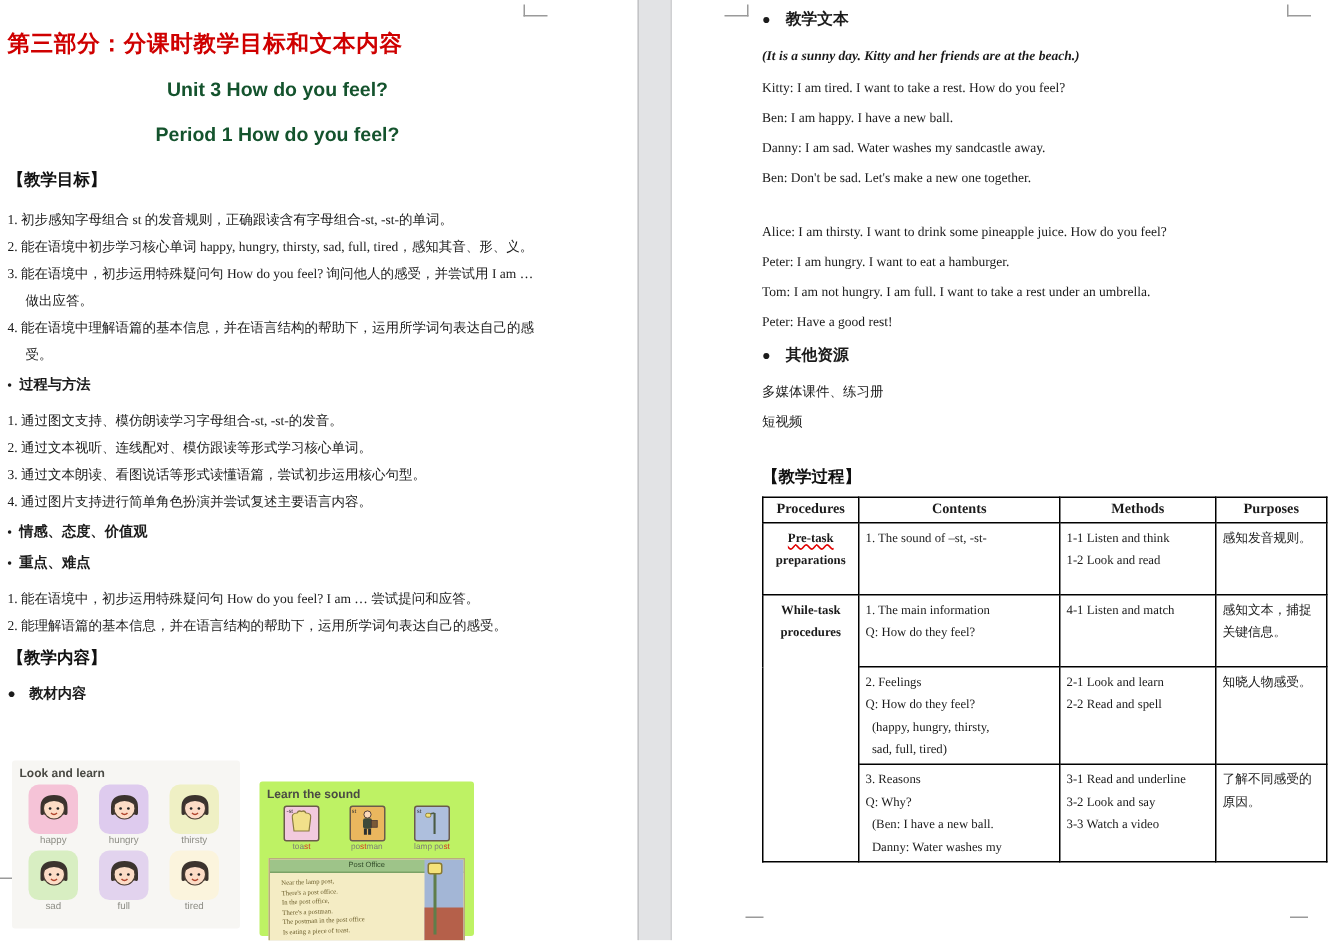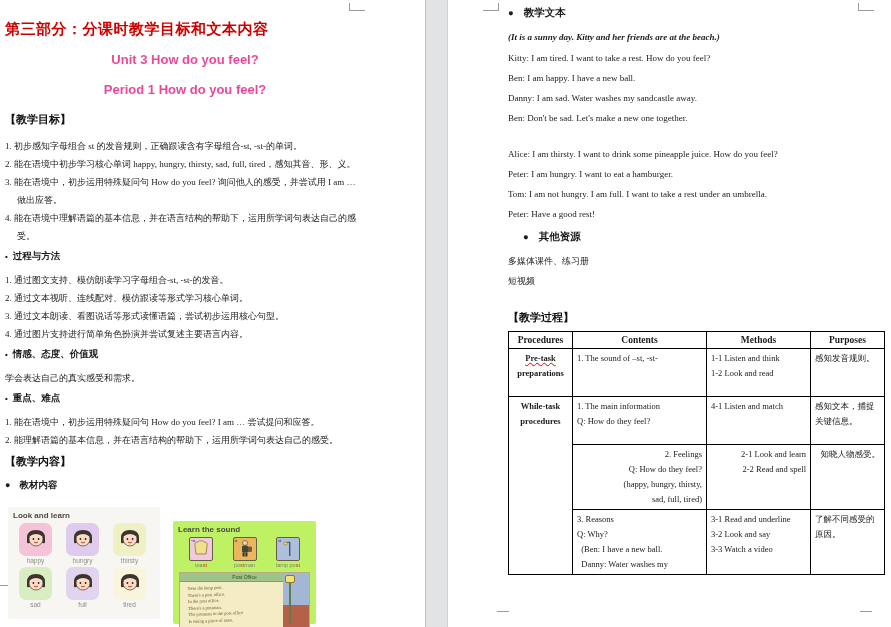--- a/index.html
+++ b/index.html
@@ -5,21 +5,21 @@
   html,body{margin:0;padding:0;background:#fff;}
   .canvas{position:relative;width:891px;height:627px;background:#ffffff;overflow:hidden;
           font-family:"Liberation Serif","DejaVu Serif",serif;color:#1b1b1b;}
   .page-gap{position:absolute;left:425px;top:0;width:21px;height:627px;background:#e2e3e5;
             border-left:1px solid #c3c4c6;border-right:1px solid #cfd0d2;}
   
   .page-left{position:absolute;left:5px;top:20px;width:352px;}
   .doc-title{font-family:"Liberation Sans","DejaVu Sans",sans-serif;font-weight:bold;
              font-size:15px;color:#cf0000;margin:0 0 13px 0;letter-spacing:.5px;}
   .center-head{font-family:"Liberation Sans","DejaVu Sans",sans-serif;font-weight:bold;
-               font-size:13px;color:#ec4899;text-align:center;width:360px;margin:0 0 15px 0;}
+               font-size:13px;color:#14532d;text-align:center;width:360px;margin:0 0 15px 0;}
   .blk-head{font-family:"Liberation Sans","DejaVu Sans",sans-serif;font-weight:bold;
             font-size:11px;color:#111;margin:4px 0 10px 0;}
   .group-label{font-family:"Liberation Sans","DejaVu Sans",sans-serif;font-weight:bold;
                font-size:9.5px;margin:5px 0 8px 0;}
   .group-label .b{margin-right:5px;font-size:8px;}
   .items p{font-size:9px;line-height:18px;margin:0;padding-left:12px;text-indent:-12px;}
   .group{margin-bottom:5px;}
   .content-head{}
   .material-label{font-family:"Liberation Sans","DejaVu Sans",sans-serif;font-weight:bold;
                   font-size:9.5px;margin:2px 0 0 0;}
@@ -112,23 +112,20 @@
           </div>
           <div class="items">
             
           <div class="rep"><p>1. 通过图文支持、模仿朗读学习字母组合-st, -st-的发音。</p></div><div class="rep"><p>2. 通过文本视听、连线配对、模仿跟读等形式学习核心单词。</p></div><div class="rep"><p>3. 通过文本朗读、看图说话等形式读懂语篇，尝试初步运用核心句型。</p></div><div class="rep"><p>4. 通过图片支持进行简单角色扮演并尝试复述主要语言内容。</p></div></div>
         </div>
       </div><div class="rep">
         <div class="group">
           <div class="group-label">
             <span class="b">•</span><span>情感、态度、价值观</span>
           </div>
-          <div class="items">
-            
-          <div class="rep"><p>学会表达自己的真实感受和需求。</p></div></div>
         </div>
       </div><div class="rep">
         <div class="group">
           <div class="group-label">
             <span class="b">•</span><span>重点、难点</span>
           </div>
           <div class="items">
             
           <div class="rep"><p>1. 能在语境中，初步运用特殊疑问句 How do you feel? I am … 尝试提问和应答。</p></div><div class="rep"><p>2. 能理解语篇的基本信息，并在语言结构的帮助下，运用所学词句表达自己的感受。</p></div></div>
         </div>
@@ -291,21 +288,21 @@
       <span class="b">●</span><span>教学文本</span>
     </div>
     <p class="stage">(It is a sunny day. Kitty and her friends are at the beach.)</p>
     <div class="dlg">
       
     <div class="rep"><p>Kitty: I am tired. I want to take a rest. How do you feel?</p></div><div class="rep"><p>Ben: I am happy. I have a new ball.</p></div><div class="rep"><p>Danny: I am sad. Water washes my sandcastle away.</p></div><div class="rep"><p>Ben: Don't be sad. Let's make a new one together.</p></div></div>
     <div class="gap16"></div>
     <div class="dlg">
       
     <div class="rep"><p>Alice: I am thirsty. I want to drink some pineapple juice. How do you feel?</p></div><div class="rep"><p>Peter: I am hungry. I want to eat a hamburger.</p></div><div class="rep"><p>Tom: I am not hungry. I am full. I want to take a rest under an umbrella.</p></div><div class="rep"><p>Peter: Have a good rest!</p></div></div>
-    <div class="bullet-line" style="margin-top:6px;margin-left:15px;">
+    <div class="bullet-line" style="margin-top:6px;">
       <span class="b">●</span><span>其他资源</span>
     </div>
     <p class="res-text">多媒体课件、练习册</p>
     <p class="res-text">短视频</p>
     <div class="blk-head proc-head">【教学过程】</div>
 
     <table class="lesson">
       <colgroup>
           <col style="width:64px">
           <col style="width:134px">
@@ -332,21 +329,21 @@
       <tr style="height:48px;">
         <td class="proc-cell" rowspan="3">
           <span>While-task</span><br>
           <span>procedures</span>
         </td>
         <td class="pre-line">1. The main information
 Q: How do they feel?</td>
         <td class="pre-line">4-1 Listen and match</td>
         <td class="pre-line cn">感知文本，捕捉关键信息。</td>
       </tr>
-      <tr style="height:52px;text-align:right;">
+      <tr style="height:52px;">
         <td class="pre-line">2. Feelings
 Q: How do they feel?
 &nbsp;&nbsp;(happy, hungry, thirsty,
 &nbsp;&nbsp;sad, full, tired)</td>
         <td class="pre-line">2-1 Look and learn
 2-2 Read and spell</td>
         <td class="pre-line cn">知晓人物感受。</td>
       </tr>
       <tr style="height:62px;">
         <td class="pre-line">3. Reasons

